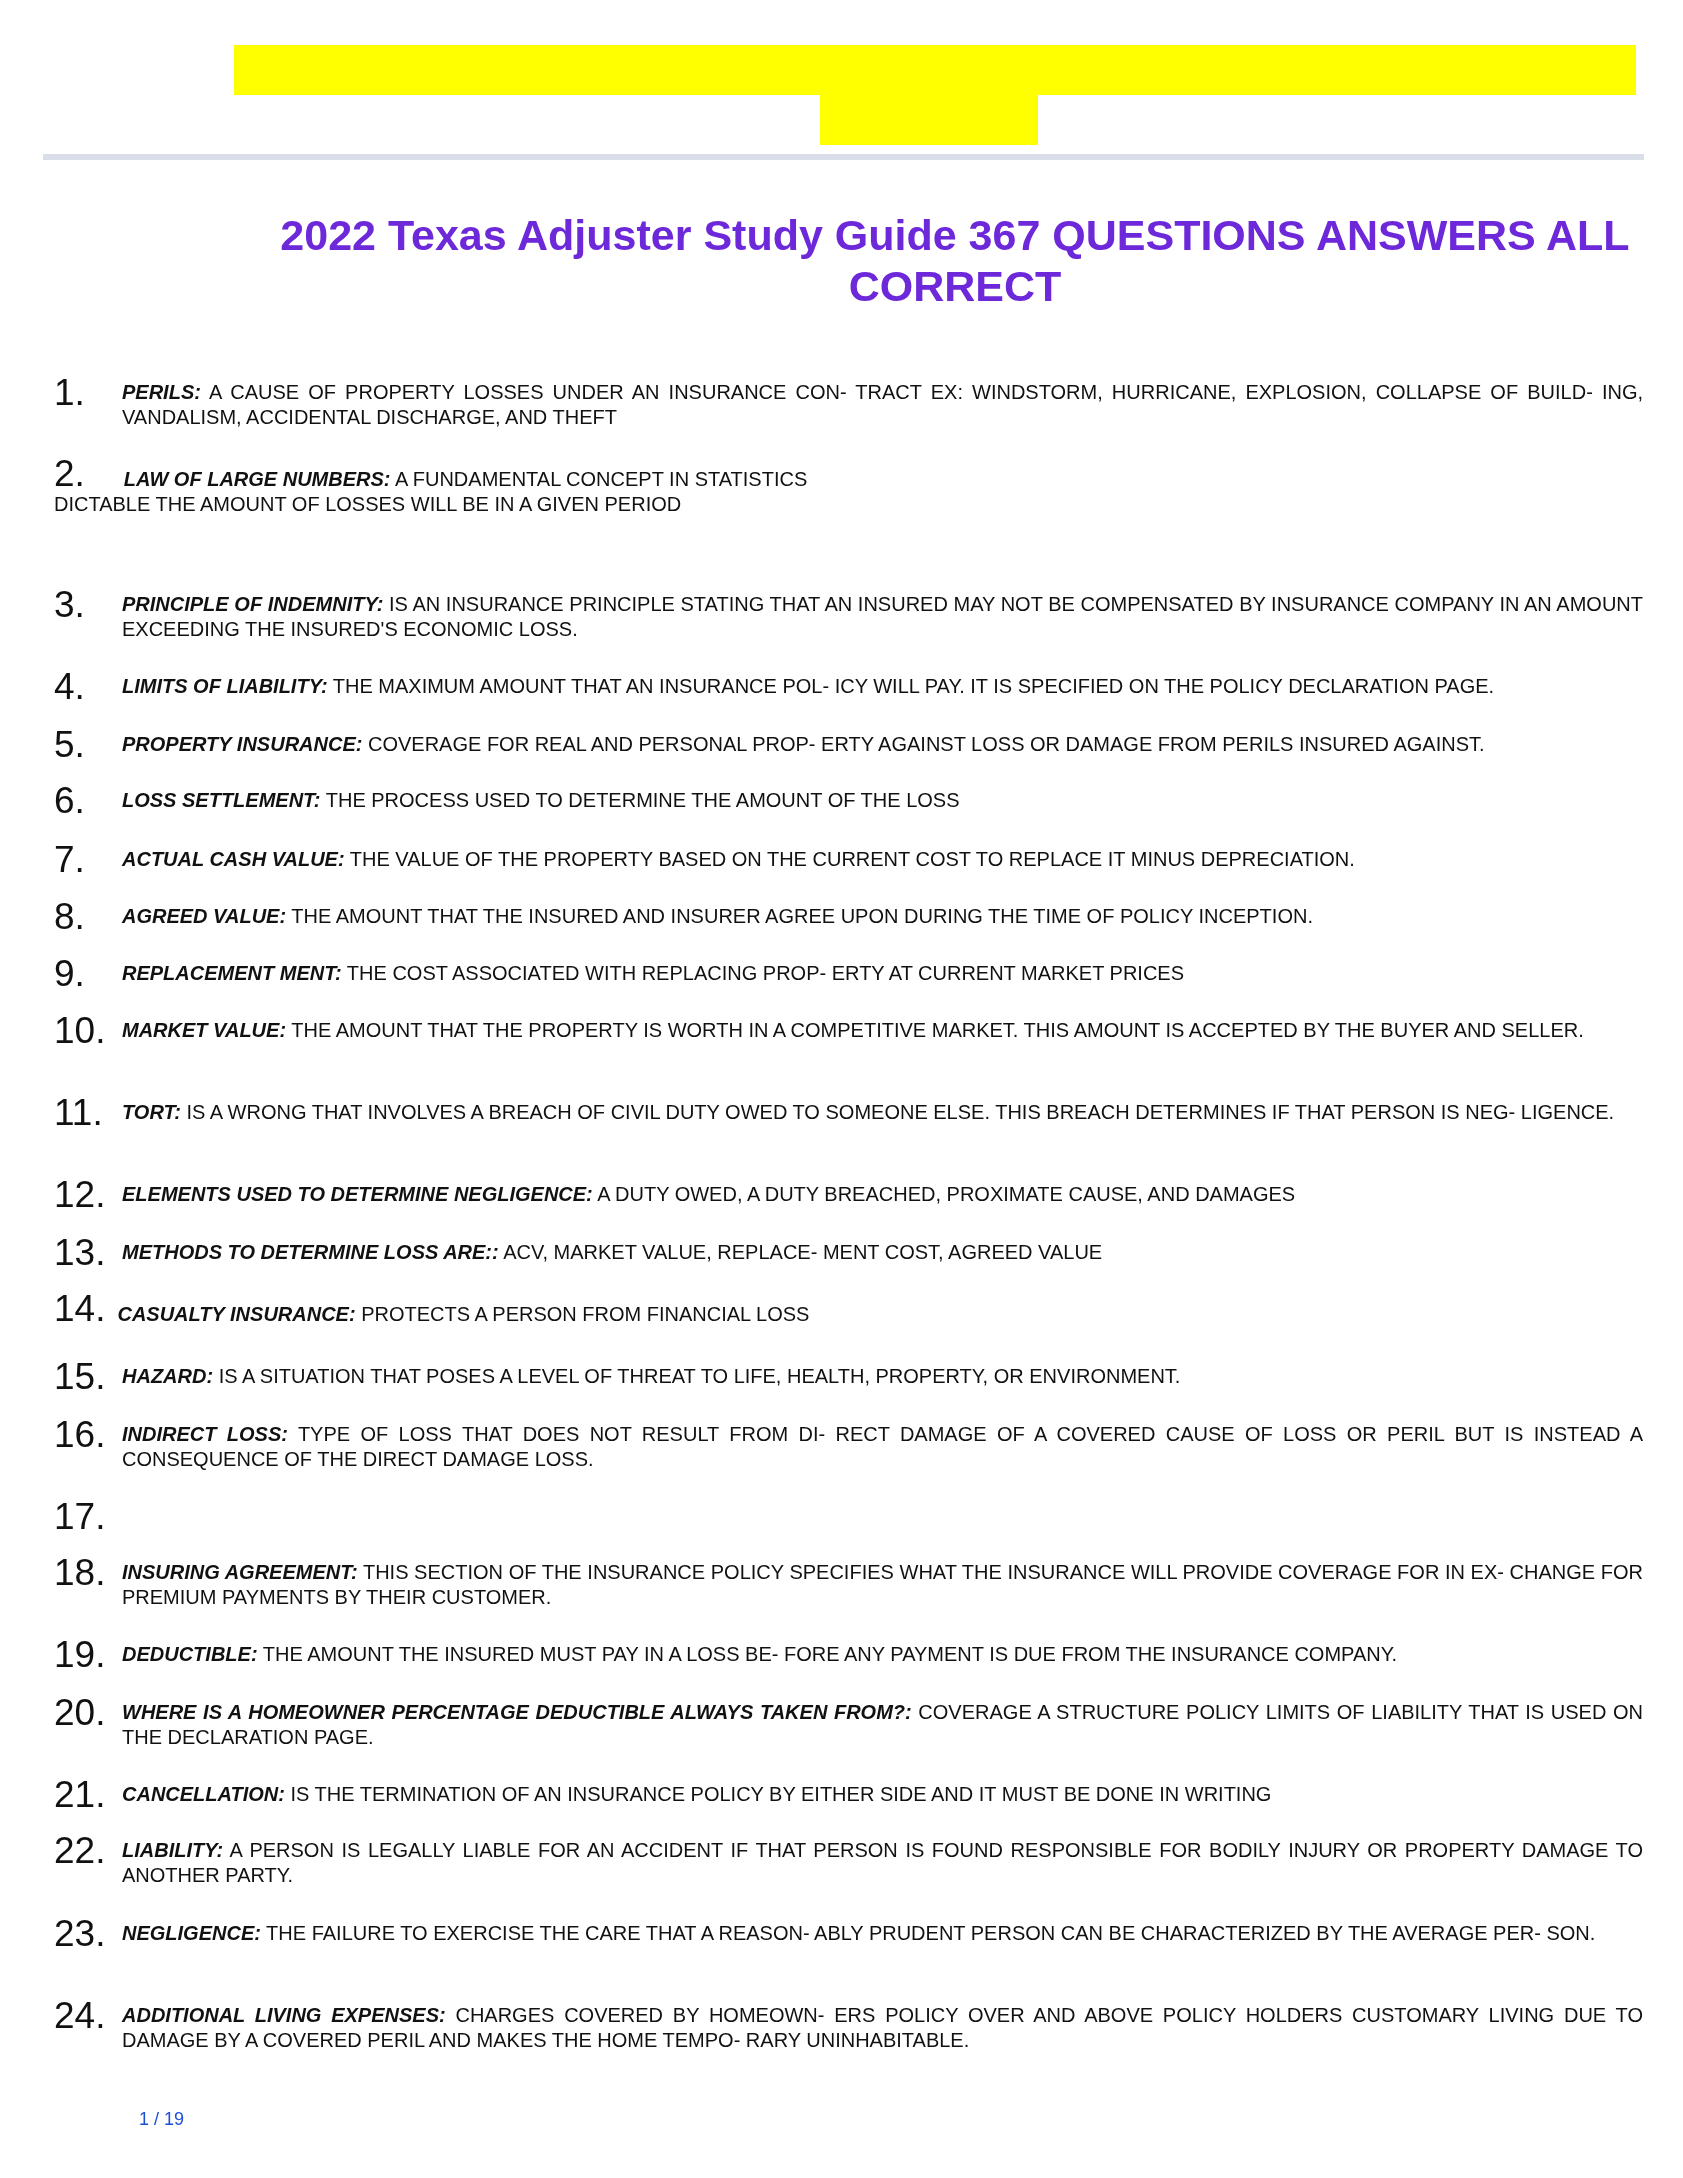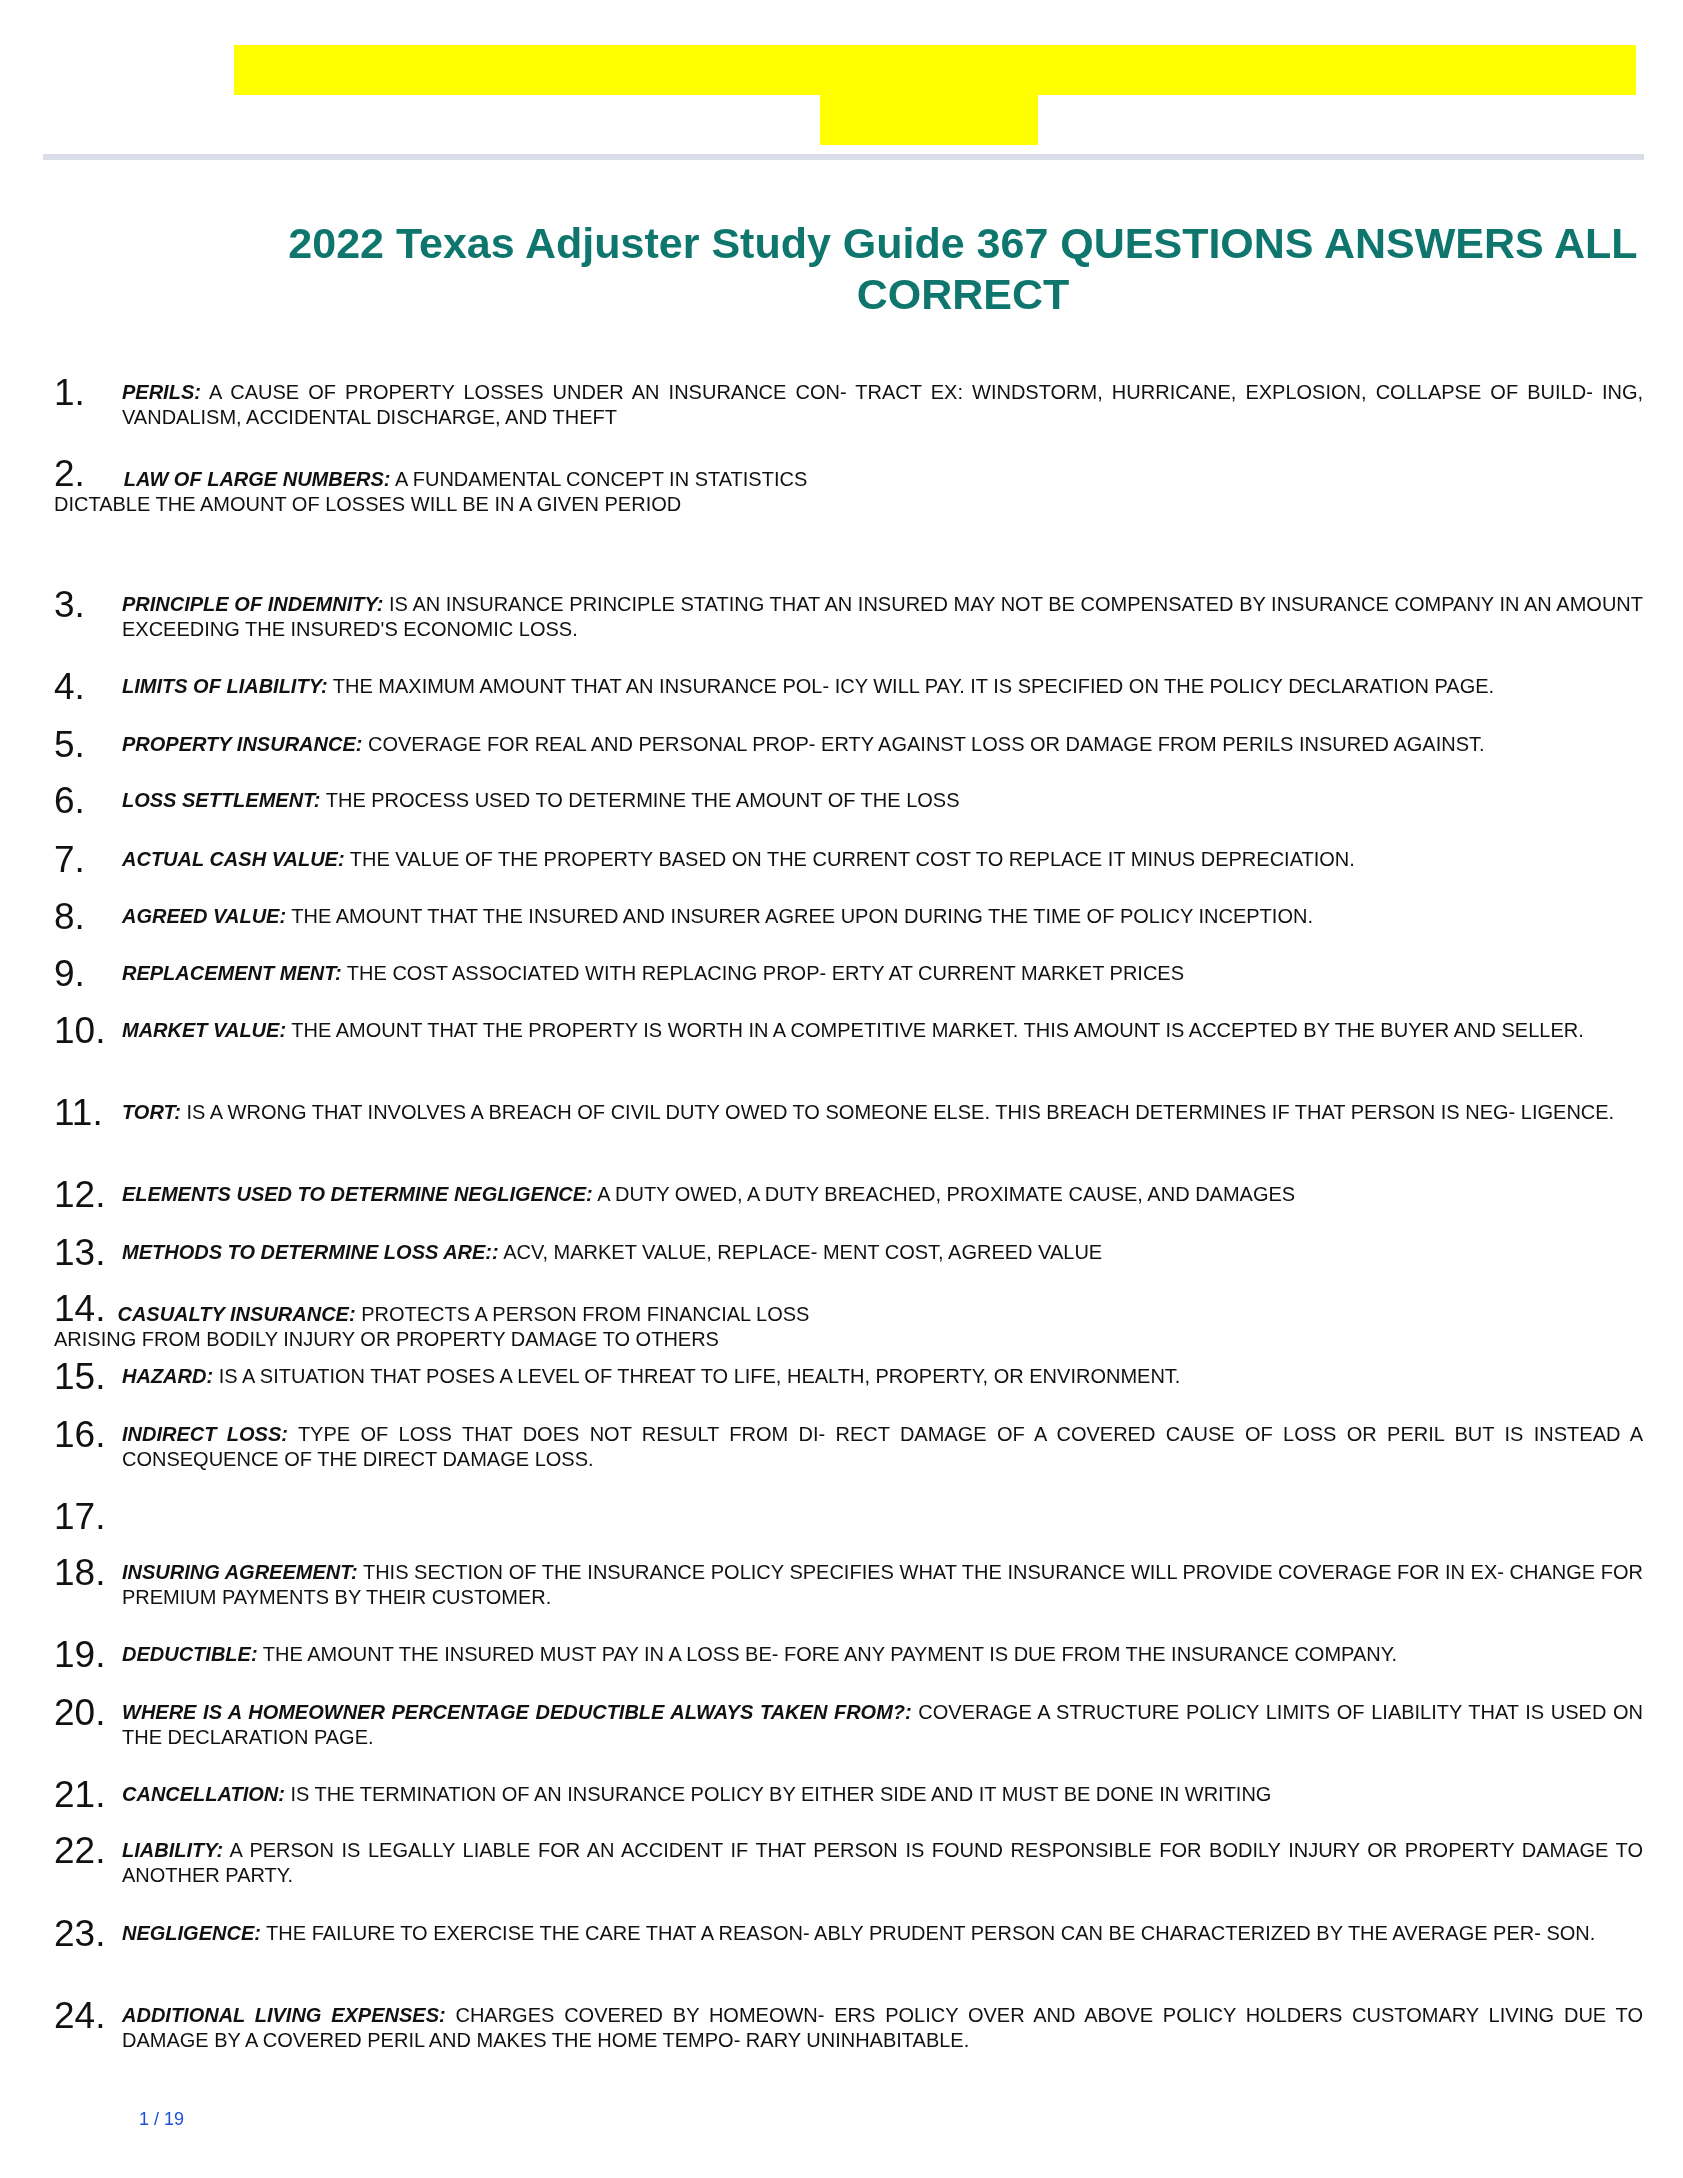--- a/index.html
+++ b/index.html
@@ -16,21 +16,21 @@
   .item.hang .body { position: absolute; left: 68px; top: 0; width: 1521px; }
   .page-num { position: absolute; left: 139px; top: 2109px; font-size: 18px; }
 </style>
 </head>
 <body>
 
 <div class="redact-top" style="background:#ffff00"></div>
 <div class="redact-mid" style="background:#ffff00"></div>
 <div class="divider" style="background:#d9dee8"></div>
 
-<h1 class="title" style="margin:12px;color:#0f766e">2022 Texas Adjuster Study Guide 367 QUESTIONS ANSWERS ALL CORRECT</h1>
+<h1 class="title" style="margin:4px;color:#6d28d9">2022 Texas Adjuster Study Guide 367 QUESTIONS ANSWERS ALL CORRECT</h1>
 
 <div id="qa-list">
 
   <div class="item hang" style="top:380px">
     <span class="num">1.</span>
     <div class="body" style="text-align:justify"><span class="term">PERILS:</span> <span>A CAUSE OF PROPERTY LOSSES UNDER AN INSURANCE CON- TRACT EX: WINDSTORM, HURRICANE, EXPLOSION, COLLAPSE OF BUILD- ING, VANDALISM, ACCIDENTAL DISCHARGE, AND THEFT</span></div>
   </div>
 
   <div class="item" style="top:461px;left:54px">
     <span class="num">2.</span><span style="display:inline-block;width:39px"></span><span class="term">LAW OF LARGE NUMBERS:</span> <span>A FUNDAMENTAL CONCEPT IN STATISTICS</span>
@@ -87,21 +87,20 @@
     <div class="body"><span class="term">ELEMENTS USED TO DETERMINE NEGLIGENCE:</span> <span>A DUTY OWED, A DUTY BREACHED, PROXIMATE CAUSE, AND DAMAGES</span></div>
   </div>
 
   <div class="item hang" style="top:1240px">
     <span class="num">13.</span>
     <div class="body"><span class="term">METHODS TO DETERMINE LOSS ARE::</span> <span>ACV, MARKET VALUE, REPLACE- MENT COST, AGREED VALUE</span></div>
   </div>
 
   <div class="item" style="top:1296px">
     <span class="num">14.</span><span style="display:inline-block;width:12px"></span><span class="term">CASUALTY INSURANCE:</span> <span>PROTECTS A PERSON FROM FINANCIAL LOSS</span>
-    <div>ARISING FROM BODILY INJURY OR PROPERTY DAMAGE TO OTHERS</div>
   </div>
 
   <div class="item hang" style="top:1364px">
     <span class="num">15.</span>
     <div class="body"><span class="term">HAZARD:</span> <span>IS A SITUATION THAT POSES A LEVEL OF THREAT TO LIFE, HEALTH, PROPERTY, OR ENVIRONMENT.</span></div>
   </div>
 
   <div class="item hang" style="top:1422px">
     <span class="num">16.</span>
     <div class="body" style="text-align:justify"><span class="term">INDIRECT LOSS:</span> <span>TYPE OF LOSS THAT DOES NOT RESULT FROM DI- RECT DAMAGE OF A COVERED CAUSE OF LOSS OR PERIL BUT IS INSTEAD A CONSEQUENCE OF THE DIRECT DAMAGE LOSS.</span></div>

